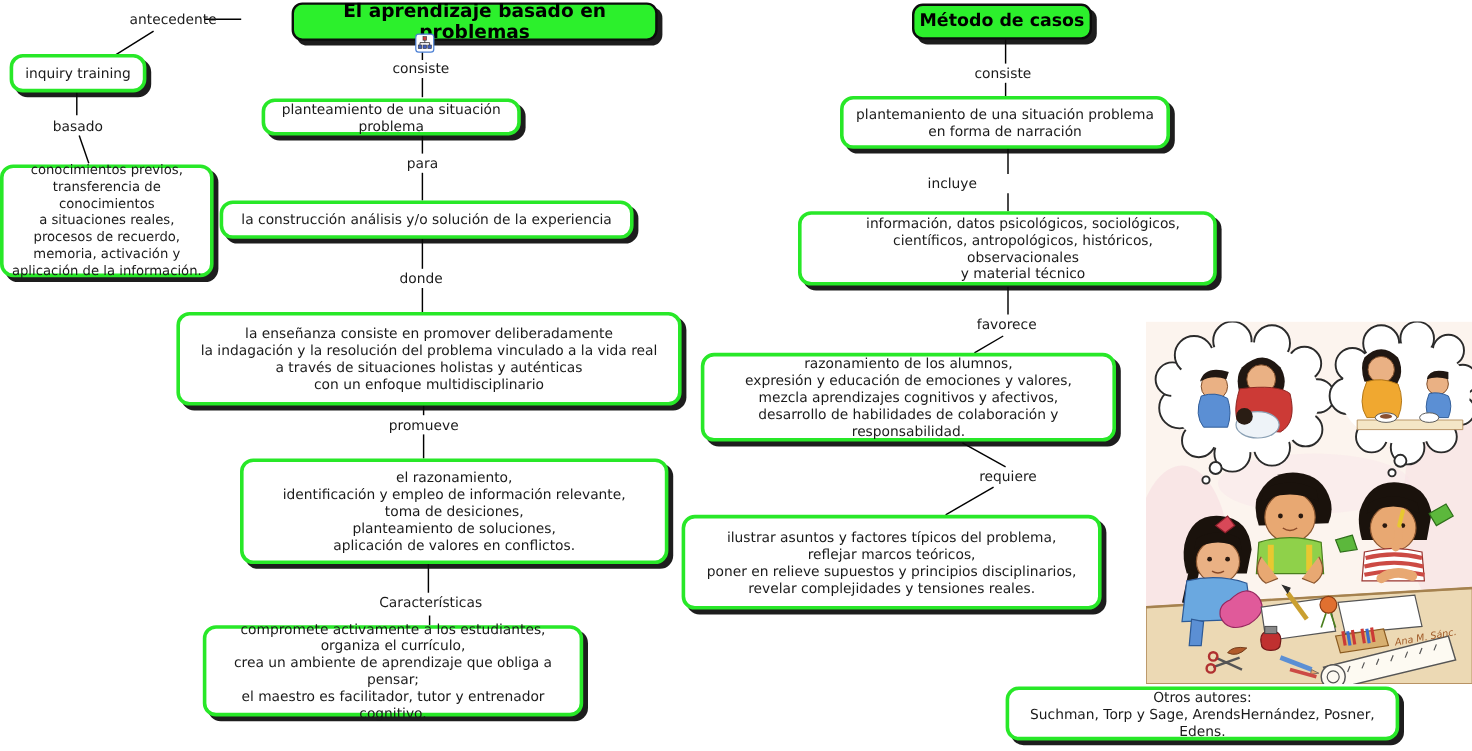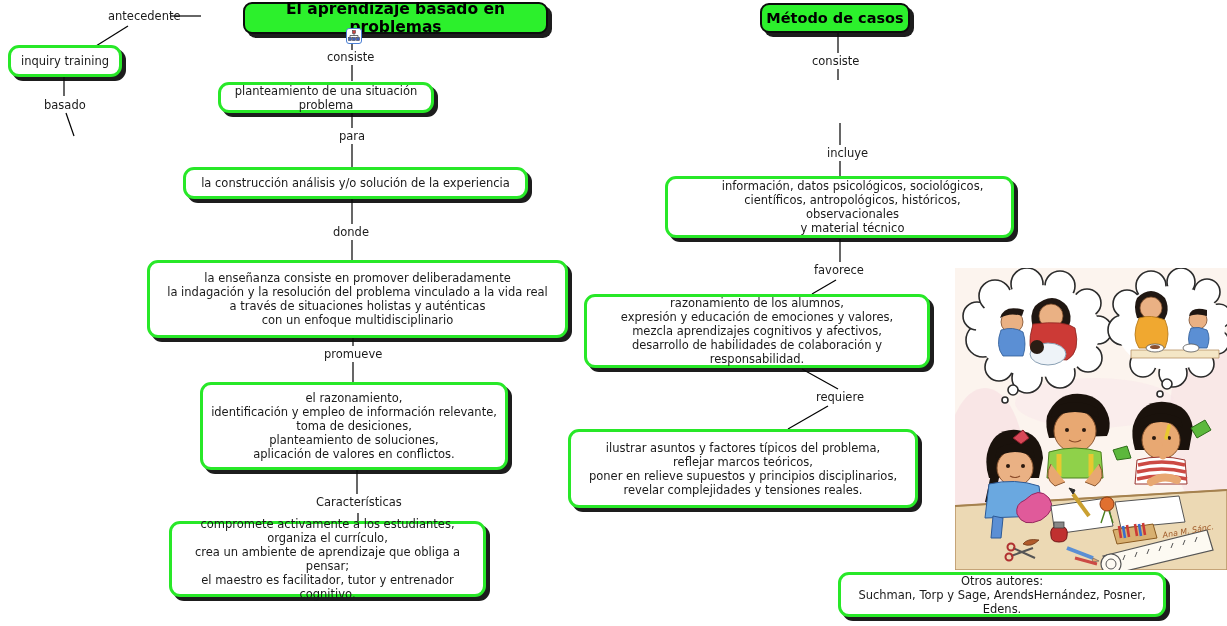--- a/index.html
+++ b/index.html
@@ -83,57 +83,65 @@
       <rect x="8.5" y="7.5" width="3" height="3" fill="#4060c0" stroke="#333" stroke-width="0.5"></rect>
     </svg>
   </div>
 
   <div class="link-label" style="left:108px;top:9px;">antecedente</div>
 
   <div class="node" style="left:8px;top:45px;width:114px;height:32px;">inquiry training</div>
 
   <div class="link-label" style="left:44px;top:98px;">basado</div>
 
+  <div class="node" style="left:0px;top:137px;width:178px;height:94px;font-size:11px;">conocimientos previos,
+transferencia de conocimientos
+a situaciones reales,
+procesos de recuerdo,
+memoria, activación y
+aplicación de la información.</div>
 
   <div class="link-label" style="left:327px;top:50px;">consiste</div>
 
   <div class="node" style="left:218px;top:82px;width:216px;height:31px;">planteamiento de una situación problema</div>
 
   <div class="link-label" style="left:339px;top:129px;">para</div>
 
   <div class="node" style="left:183px;top:167px;width:345px;height:32px;">la construcción análisis y/o solución de la experiencia</div>
 
   <div class="link-label" style="left:333px;top:225px;">donde</div>
 
   <div class="node" style="left:147px;top:260px;width:421px;height:78px;">la enseñanza consiste en promover deliberadamente
 la indagación y la resolución del problema vinculado a la vida real
 a través de situaciones holistas y auténticas
 con un enfoque multidisciplinario</div>
 
   <div class="link-label" style="left:324px;top:347px;">promueve</div>
 
-  <div class="node" style="left:200px;top:382px;width:308px;height:88px;">el razonamiento,
+  <div class="node" style="left:200px;top:382px;width:357px;height:88px;">el razonamiento,
 identificación y empleo de información relevante,
 toma de desiciones,
 planteamiento de soluciones,
 aplicación de valores en conflictos.</div>
 
   <div class="link-label" style="left:316px;top:495px;">Características</div>
 
   <div class="node" style="left:169px;top:521px;width:317px;height:76px;">compromete activamente a los estudiantes,
 organiza el currículo,
 crea un ambiente de aprendizaje que obliga a pensar;
 el maestro es facilitador, tutor y entrenador cognitivo.</div>
 
   <div class="title t-med" style="left:760px;top:3px;width:150px;height:30px;">Método de casos</div>
 
   <div class="link-label" style="left:812px;top:54px;">consiste</div>
 
-
-  <div class="link-label" style="left:827px;top:146px;">incluye</div>
+  <div class="node" style="left:700px;top:80px;width:275px;height:44px;">plantemaniento de una situación problema
+en forma de narración</div>
+
+  <div class="link-label" style="left:773px;top:146px;">incluye</div>
 
   <div class="node" style="left:665px;top:176px;width:349px;height:62px;padding-left:32px;">información, datos psicológicos, sociológicos,
 científicos, antropológicos, históricos, observacionales
 y material técnico</div>
 
   <div class="link-label" style="left:814px;top:263px;">favorece</div>
 
   <div class="node" style="left:584px;top:294px;width:346px;height:74px;">razonamiento de los alumnos,
 expresión y educación de emociones y valores,
 mezcla aprendizajes cognitivos y afectivos,

